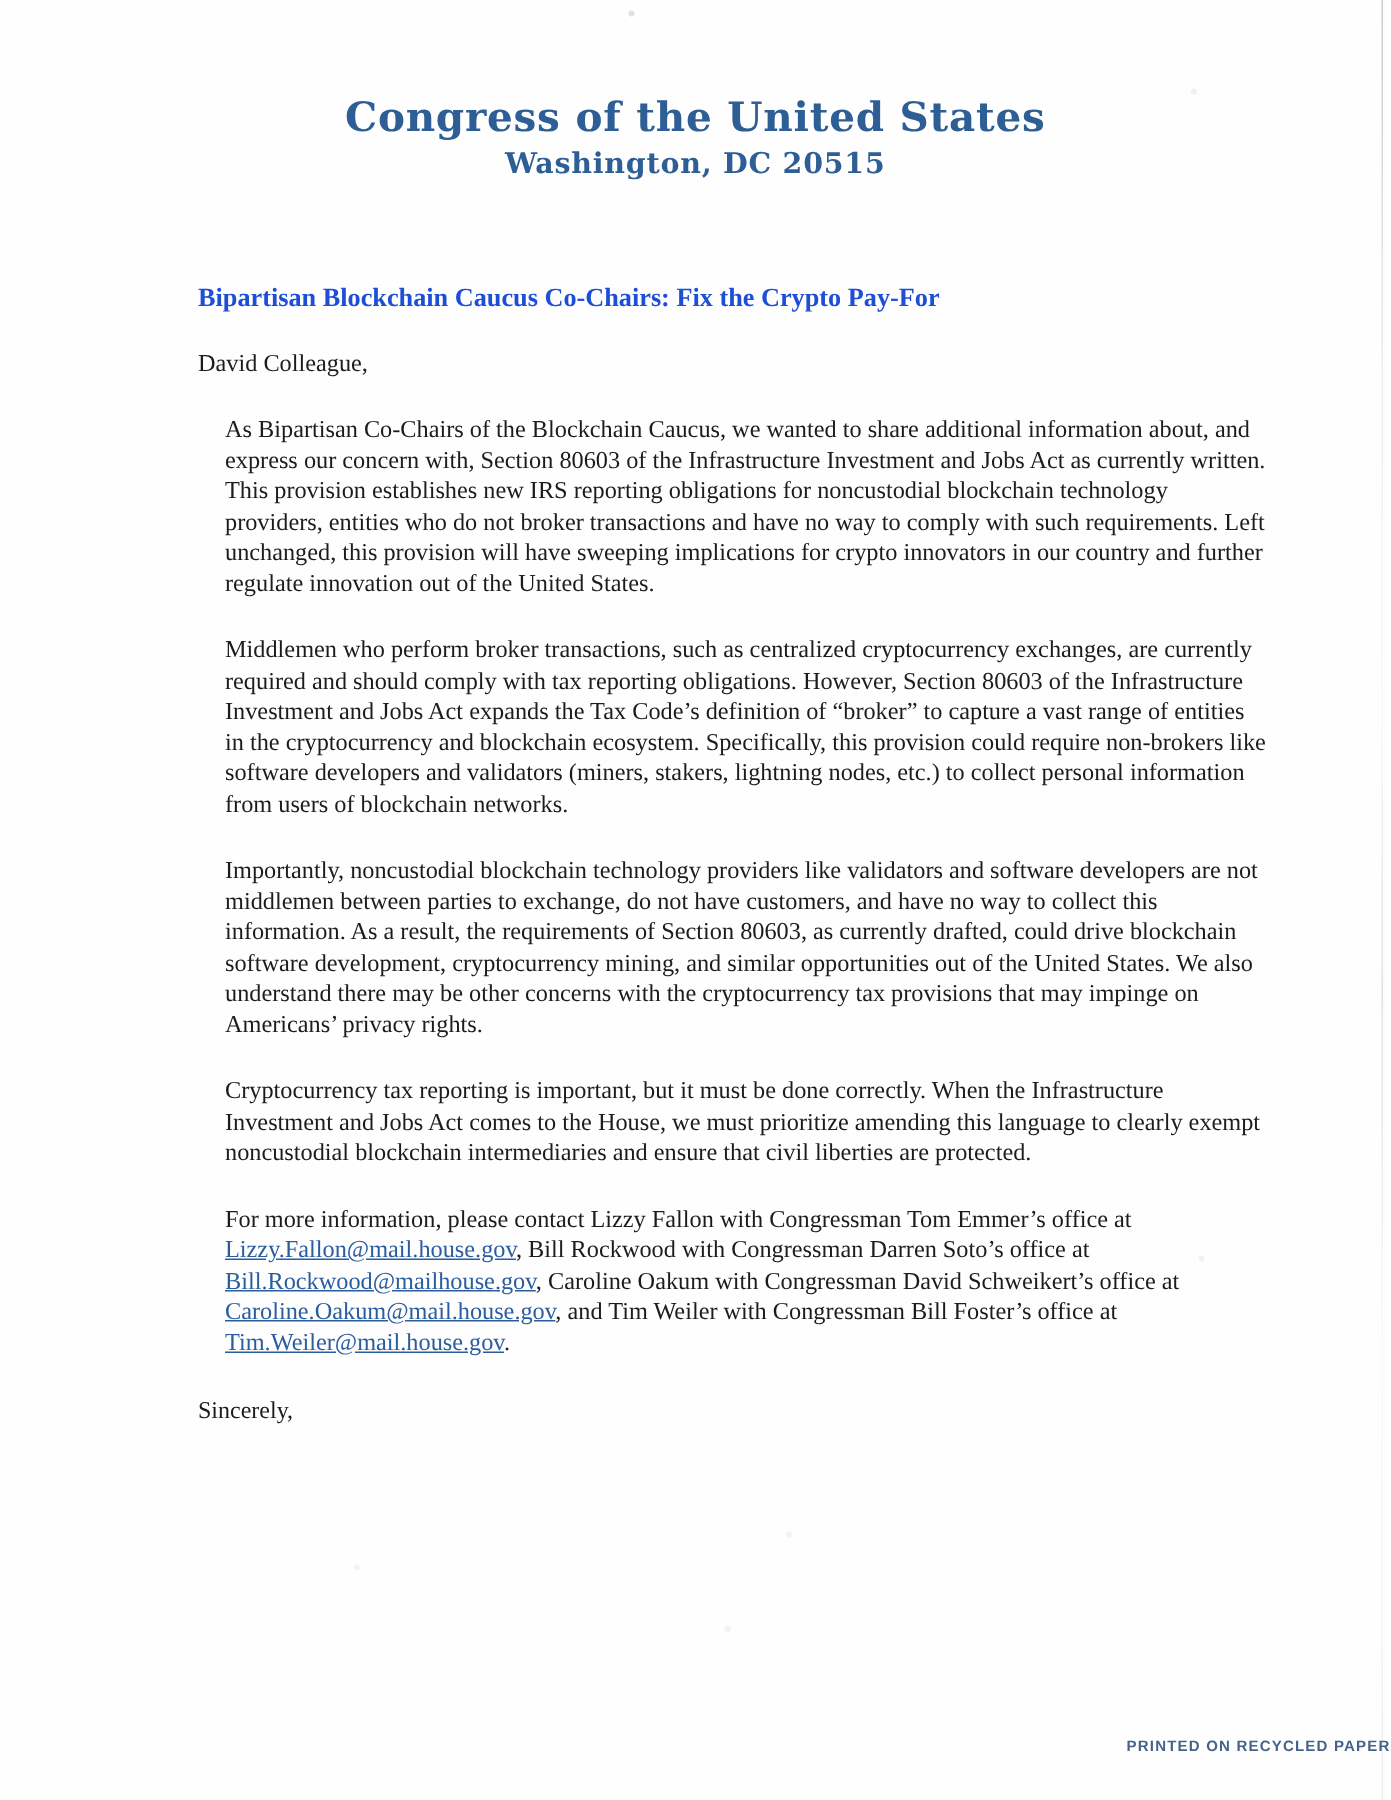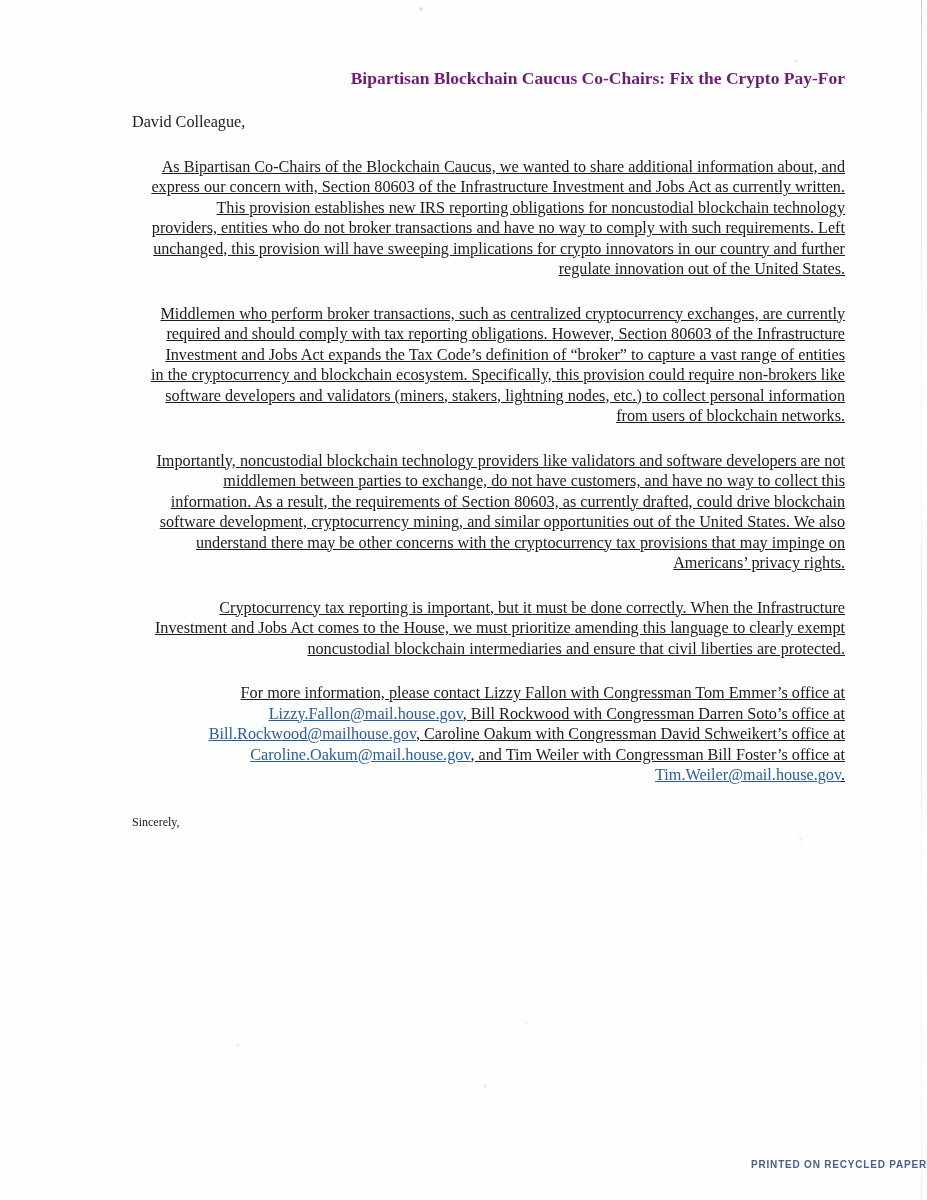--- a/index.html
+++ b/index.html
@@ -34,41 +34,40 @@
     font-size: 19px;
     letter-spacing: 0.5px;
     margin-top: 4px;
   }
   .content {
     margin-left: 132px;
     margin-right: 82px; 
   }
   .title {
     margin: 68px 0 0 0;
-    text-align: right;
+    text-align: left;
     font-size: 17.5px;
     font-weight: bold;
-    color: #701a75;
+    color: #1d4ed8;
     line-height: 1.2;
   }
   .salutation {
     margin: 23px 0 0 0;
     font-size: 16.2px;
     line-height: 20.5px;
   }
   .para {
     margin: 24px 0 0 18px;
     font-size: 16.2px;
     line-height: 20.5px;
-    text-align: right;
-    text-decoration: underline;
+    text-align: left;
   }
   .closing {
     margin: 26px 0 0 0;
-    font-size: 12px;
+    font-size: 16px;
     line-height: 20.5px;
   }
   a.email {
     color: var(--link-blue, #2a5d9e);
     text-decoration: underline;
     cursor: pointer;
   }
   .footer {
     position: absolute;
     left: 0;
@@ -104,20 +103,24 @@
     border-radius: 50%;
     background: rgba(140,140,140,0.25);
     pointer-events: none;
   }
 </style>
 </head>
 <body>
 
 <div class="page">
 
+  <div class="letterhead">
+    <div class="lh-line1">Congress of the United States</div>
+    <div class="lh-line2">Washington, DC 20515</div>
+  </div>
 
   <div class="content">
     <div class="title">Bipartisan Blockchain Caucus Co-Chairs: Fix the Crypto Pay-For</div>
 
     <p class="salutation">David Colleague,</p>
 
     <p class="para">As Bipartisan Co-Chairs of the Blockchain Caucus, we wanted to share additional information about, and express our concern with, Section 80603 of the Infrastructure Investment and Jobs Act as currently written. This provision establishes new IRS reporting obligations for noncustodial blockchain technology providers, entities who do not broker transactions and have no way to comply with such requirements. Left unchanged, this provision will have sweeping implications for crypto innovators in our country and further regulate innovation out of the United States.</p>
     <p class="para">Middlemen who perform broker transactions, such as centralized cryptocurrency exchanges, are currently required and should comply with tax reporting obligations. However, Section 80603 of the Infrastructure Investment and Jobs Act expands the Tax Code’s definition of “broker” to capture a vast range of entities in the cryptocurrency and blockchain ecosystem. Specifically, this provision could require non-brokers like software developers and validators (miners, stakers, lightning nodes, etc.) to collect personal information from users of blockchain networks.</p>
     <p class="para">Importantly, noncustodial blockchain technology providers like validators and software developers are not middlemen between parties to exchange, do not have customers, and have no way to collect this information. As a result, the requirements of Section 80603, as currently drafted, could drive blockchain software development, cryptocurrency mining, and similar opportunities out of the United States. We also understand there may be other concerns with the cryptocurrency tax provisions that may impinge on Americans’ privacy rights.</p>
     <p class="para">Cryptocurrency tax reporting is important, but it must be done correctly. When the Infrastructure Investment and Jobs Act comes to the House, we must prioritize amending this language to clearly exempt noncustodial blockchain intermediaries and ensure that civil liberties are protected.</p>

